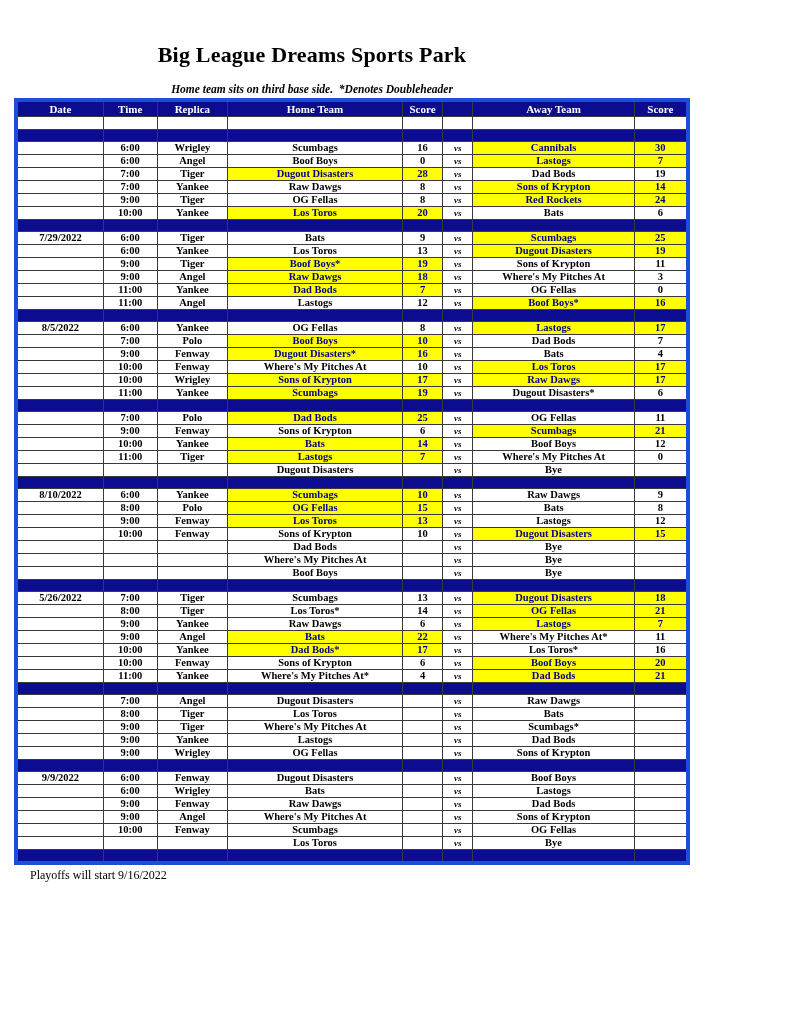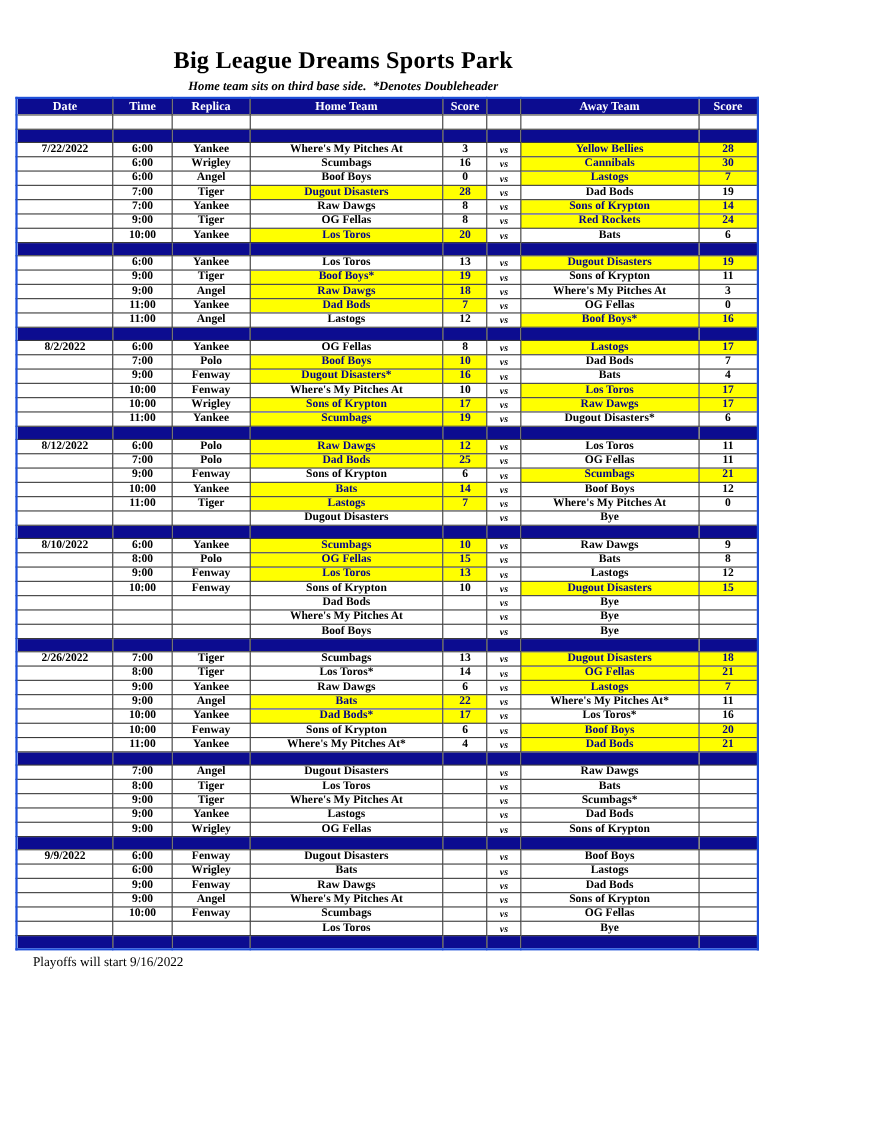--- a/index.html
+++ b/index.html
@@ -1,21 +1,21 @@
 <!DOCTYPE html>
 <html><head>
 <meta charset="utf-8">
 <style>
   html,body{margin:0;padding:0;background:#fff;}
   body{width:791px;height:1024px;font-family:"Liberation Serif",serif;color:#000;overflow:hidden;}
   .sheet{width:596px;margin-left:14px;}
   .title{margin-top:42px;text-align:center;font-weight:bold;font-size:22px;letter-spacing:.2px;}
   .subtitle{text-align:center;font-weight:bold;font-size:16px;margin-top:3px;}
-  .note{text-align:center;font-weight:bold;font-style:italic;font-size:11.5px;margin-top:5px;margin-bottom:3px;white-space:pre;}
-  table{width:676px;border-collapse:collapse;table-layout:fixed;border:2px solid #1d4ed8;}
+  .note{text-align:center;font-weight:bold;font-style:italic;font-size:11.5px;margin-top:15px;margin-bottom:3px;white-space:pre;}
+  table{width:676px;border-collapse:collapse;table-layout:fixed;border:4px solid #1d4ed8;}
   col.c-date{width:13%;} col.c-time{width:8%;} col.c-rep{width:10.5%;}
   col.c-home{width:26%;} col.c-hs{width:6%;} col.c-vs{width:4.5%;}
   col.c-away{width:24%;} col.c-as{width:8%;}
   th,td{border:1px solid #3a3a3a;padding:0;height:12px;line-height:12px;
         font-size:10.5px;font-weight:bold;text-align:center;overflow:hidden;white-space:nowrap;}
   th{background:#0c0c90;color:#fff;font-size:11px;height:14px;line-height:14px;}
   tr.sep td{background:#0c0c90;height:11px;}
   tr.blank td{height:12px;}
   td.vs{font-style:italic;font-size:9px;}
   td.win{background:#ffff00;color:#00008b;}
@@ -66,30 +66,20 @@
           <td></td>
           <td></td>
           <td></td>
           <td></td>
           <td></td>
           <td></td>
           <td></td>
           <td></td>
         </tr>
         <tr class="game">
-          <td>7/22/2022</td>
-          <td>6:00</td>
-          <td>Yankee</td>
-          <td>Where's My Pitches At</td>
-          <td>3</td>
-          <td class="vs">vs</td>
-          <td class="win">Yellow Bellies</td>
-          <td class="win">28</td>
-        </tr>
-        <tr class="game">
           <td></td>
           <td>6:00</td>
           <td>Wrigley</td>
           <td>Scumbags</td>
           <td>16</td>
           <td class="vs">vs</td>
           <td class="win">Cannibals</td>
           <td class="win">30</td>
         </tr>
         <tr class="game">
@@ -144,20 +134,30 @@
         </tr>
         <tr class="sep">
           <td></td>
           <td></td>
           <td></td>
           <td></td>
           <td></td>
           <td></td>
           <td></td>
           <td></td>
+        </tr>
+        <tr class="game">
+          <td>7/29/2022</td>
+          <td>6:00</td>
+          <td>Tiger</td>
+          <td>Bats</td>
+          <td>9</td>
+          <td class="vs">vs</td>
+          <td class="win">Scumbags</td>
+          <td class="win">25</td>
         </tr>
         <tr class="game">
           <td></td>
           <td>6:00</td>
           <td>Yankee</td>
           <td>Los Toros</td>
           <td>13</td>
           <td class="vs">vs</td>
           <td class="win">Dugout Disasters</td>
           <td class="win">19</td>
@@ -206,21 +206,21 @@
           <td></td>
           <td></td>
           <td></td>
           <td></td>
           <td></td>
           <td></td>
           <td></td>
           <td></td>
         </tr>
         <tr class="game">
-          <td>8/2/2022</td>
+          <td>8/5/2022</td>
           <td>6:00</td>
           <td>Yankee</td>
           <td>OG Fellas</td>
           <td>8</td>
           <td class="vs">vs</td>
           <td class="win">Lastogs</td>
           <td class="win">17</td>
         </tr>
         <tr class="game">
           <td></td>
@@ -276,30 +276,20 @@
           <td></td>
           <td></td>
           <td></td>
           <td></td>
           <td></td>
           <td></td>
           <td></td>
           <td></td>
         </tr>
         <tr class="game">
-          <td>8/12/2022</td>
-          <td>6:00</td>
-          <td>Polo</td>
-          <td class="win">Raw Dawgs</td>
-          <td class="win">12</td>
-          <td class="vs">vs</td>
-          <td>Los Toros</td>
-          <td>11</td>
-        </tr>
-        <tr class="game">
           <td></td>
           <td>7:00</td>
           <td>Polo</td>
           <td class="win">Dad Bods</td>
           <td class="win">25</td>
           <td class="vs">vs</td>
           <td>OG Fellas</td>
           <td>11</td>
         </tr>
         <tr class="game">
@@ -426,21 +416,21 @@
           <td></td>
           <td></td>
           <td></td>
           <td></td>
           <td></td>
           <td></td>
           <td></td>
           <td></td>
         </tr>
         <tr class="game">
-          <td>2/26/2022</td>
+          <td>5/26/2022</td>
           <td>7:00</td>
           <td>Tiger</td>
           <td>Scumbags</td>
           <td>13</td>
           <td class="vs">vs</td>
           <td class="win">Dugout Disasters</td>
           <td class="win">18</td>
         </tr>
         <tr class="game">
           <td></td>

